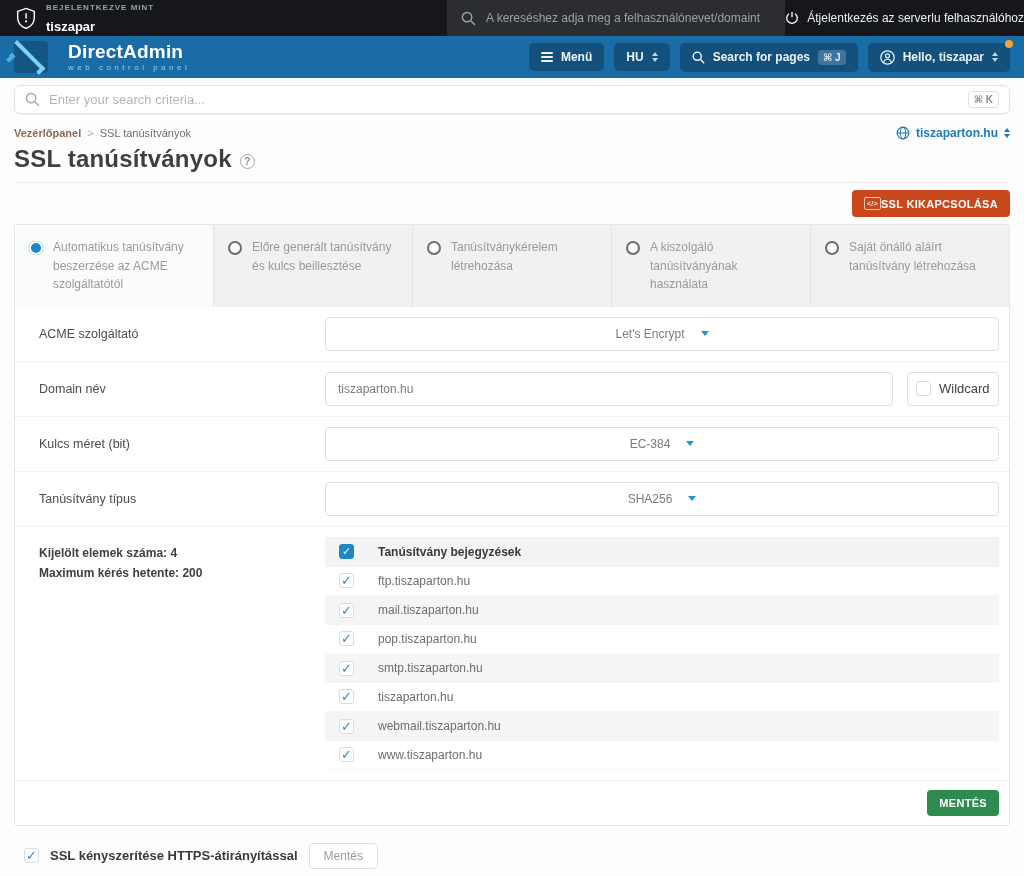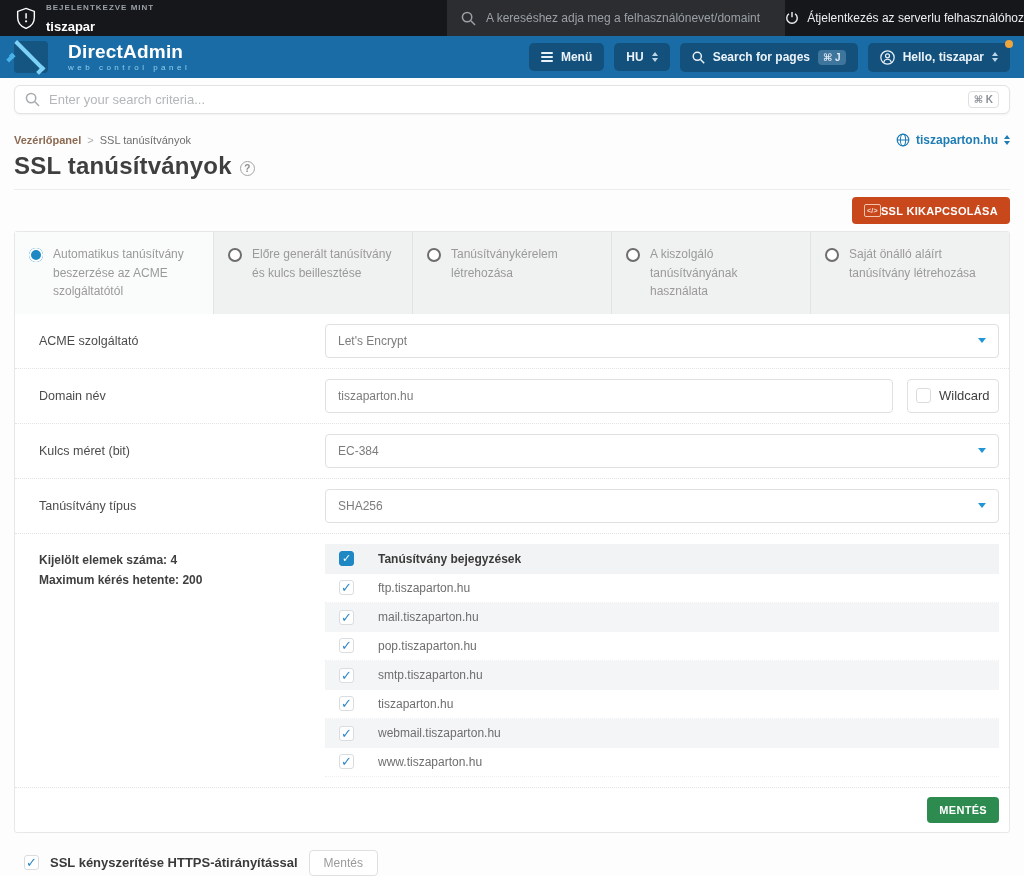--- a/index.html
+++ b/index.html
@@ -36,21 +36,21 @@
   .hamb b { display:block; width:12px; height:2px; background:#eaf3f9; border-radius:1px; }
   .notif-dot { position:absolute; top:-3px; right:-3px; width:8px; height:8px; border-radius:50%; background:#eda53c; }
 
   
   .page { padding:0 14px; }
   .global-search { margin-top:7px; height:29px; background:#fff; border:1px solid #e3e3e3; border-radius:6px; box-shadow:0 1px 2px rgba(0,0,0,.05); display:flex; align-items:center; gap:9px; padding:0 10px; }
   .global-search input { flex:1; border:none; outline:none; font-size:13px; color:#555; background:transparent; font-family:inherit; }
   .global-search input::placeholder { color:#b3b7ba; }
   .kbd-light { border:1px solid #e0e0e0; border-radius:4px; font-size:10px; color:#8a8f94; padding:2px 5px; background:#fff; font-weight:bold; }
 
-  .crumb-row { margin-top:19px; display:flex; align-items:center; justify-content:space-between; font-size:11px; }
+  .crumb-row { margin-top:12px; display:flex; align-items:center; justify-content:space-between; font-size:11px; }
   .crumbs { display:flex; align-items:center; gap:6px; }
   .crumb-link { color:#8c6a52; font-weight:bold; text-decoration:none; cursor:pointer; }
   .crumb-sep { color:#b0b0b0; }
   .crumb-cur { color:#6f6f6f; }
   .domain-sel { display:flex; align-items:center; gap:6px; color:#1e7cb5; font-size:12px; font-weight:bold; cursor:pointer; }
   .domain-sel .updown .up { border-bottom-color:#1e7cb5; }
   .domain-sel .updown .dn { border-top-color:#1e7cb5; }
 
   .title-row { margin-top:5px; display:flex; align-items:center; gap:8px; }
   .page-title { font-size:24px; font-weight:bold; color:#3f3f3f; letter-spacing:.2px; }
@@ -67,21 +67,21 @@
   .tab { flex:1; display:flex; gap:10px; padding:13px 14px; background:#f0f1f1; border-right:1px solid #e2e3e3; cursor:pointer; align-items:flex-start; }
   .tab:last-child { border-right:none; }
   .tab.active { background:#fafbfb; }
   .tab-label { font-size:12px; color:#9a9a9a; line-height:1.55; }
   .radio { width:14px; height:14px; border-radius:50%; border:2px solid #6d6d6d; background:#fff; flex:0 0 auto; margin-top:3px; }
   .radio.on { border:none; background:#1e88c5; box-shadow:inset 0 0 0 2px #fff, inset 0 0 0 7px #1e88c5; }
 
   .form-row { display:flex; align-items:center; padding:10px 10px; border-bottom:1px dotted #e3e3e3; min-height:54px; }
   .f-label { width:300px; font-size:12.5px; color:#4c4c4c; padding-left:14px; }
   .f-ctrl { flex:1; display:flex; align-items:center; }
-  .selectbox { flex:1; height:34px; border:1px solid #e0e0e0; border-radius:4px; display:flex; align-items:center; justify-content:space-between; padding:0 12px; font-size:12px; color:#7c7c7c; cursor:pointer; background:#fff;gap:16px; }
+  .selectbox { flex:1; height:34px; border:1px solid #e0e0e0; border-radius:4px; display:flex; align-items:center; justify-content:center; padding:0 12px; font-size:12px; color:#7c7c7c; cursor:pointer; background:#fff;gap:16px; }
   .caret { width:0; height:0; border-left:4px solid transparent; border-right:4px solid transparent; border-top:5px solid #2196d3; }
   .textbox { flex:1; height:34px; border:1px solid #e0e0e0; border-radius:4px; padding:0 12px; font-size:12px; color:#7c7c7c; font-family:inherit; outline:none; }
   .wildcard-box { width:92px; height:34px; margin-left:14px; border:1px solid #e0e0e0; border-radius:4px; display:flex; align-items:center; gap:8px; padding:0 8px; cursor:pointer; }
   .wildcard-label { font-size:13px; color:#3f3f3f; }
   .cbx { width:15px; height:15px; border:1px solid #d9dde0; border-radius:3px; background:#fff; flex:0 0 auto; display:flex; align-items:center; justify-content:center; cursor:pointer; }
   .cbx .mark { color:#2b87c8; font-size:13px; font-weight:bold; line-height:1; }
   .cbx.filled { background:#1e88c5; border-color:#1e88c5; }
   .cbx.filled .mark { color:#fff; font-size:11px; }
 
   .table-row-wrap { display:flex; align-items:flex-start; padding:10px 10px 0; }

